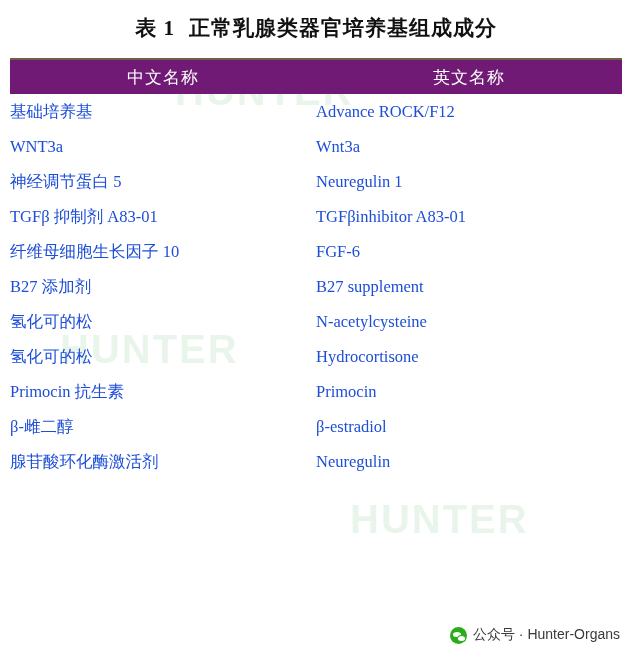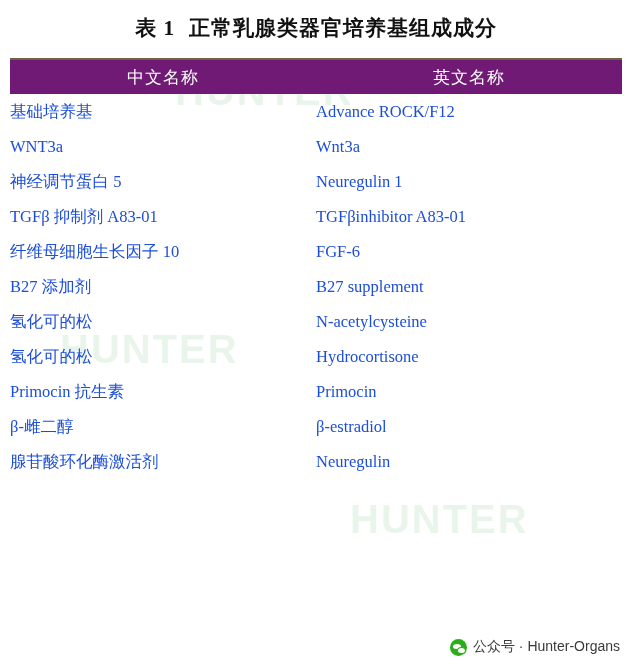--- a/index.html
+++ b/index.html
@@ -107,21 +107,21 @@
     border-right: none;
   }
   tbody tr:last-child td {
     border-bottom: none;
   }
   .col-cn { width: 50%; }
   .col-en { width: 50%; }
   .footer-credit {
     position: absolute;
     right: 12px;
-    bottom: 8px;
+    bottom: 20px;
     z-index: 5;
     display: flex;
     align-items: center;
     font-family: "Liberation Sans", sans-serif;
     font-size: 14px;
     color: #3a3a3a;
   }
   .wechat-badge {
     width: 17px;
     height: 17px;

